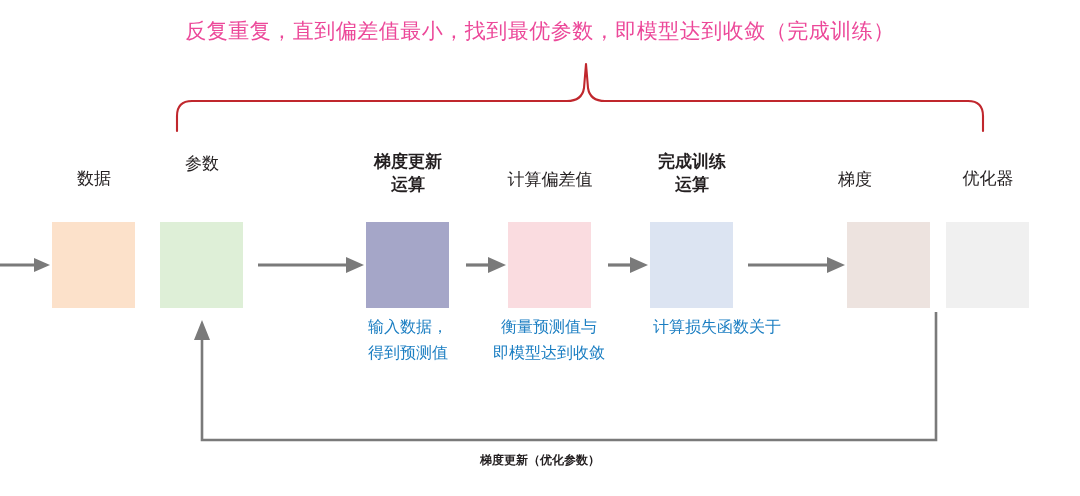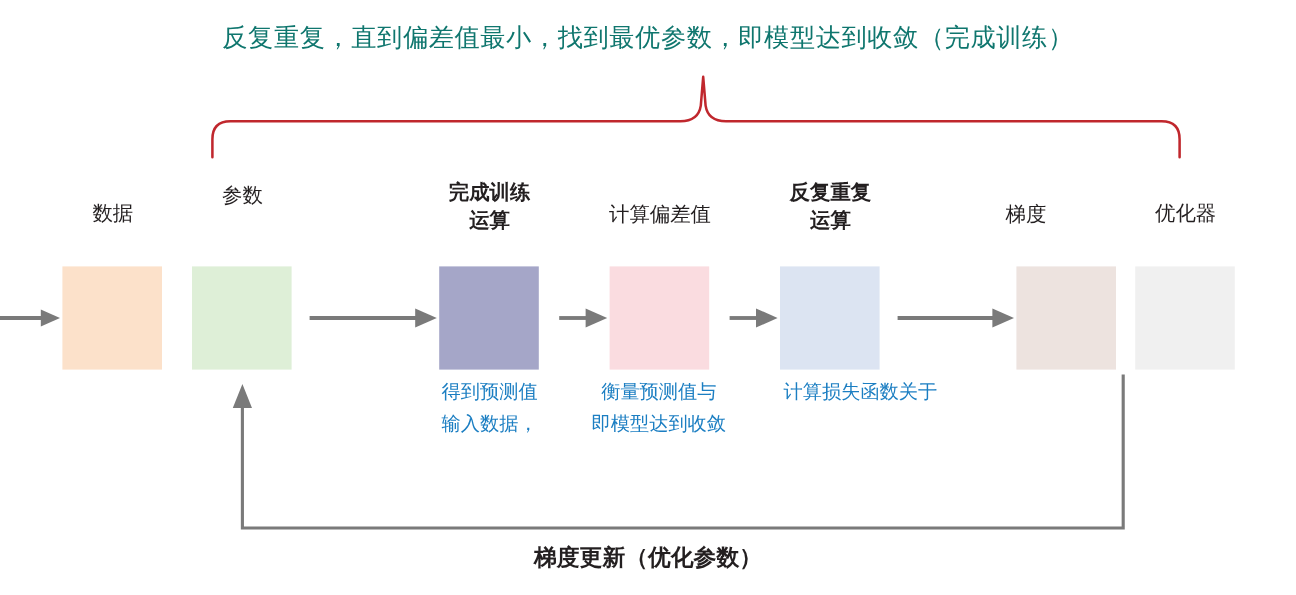--- a/index.html
+++ b/index.html
@@ -18,21 +18,21 @@
     overflow: hidden;
   }
   .abs { position: absolute; }
 
   
   #convergence-title {
     left: 0;
     top: 16px;
     width: 1080px;
     text-align: center;
-    color: #0f766e;
+    color: #ec4899;
     font-size: 21px;
     font-weight: 500;
     letter-spacing: 0.5px;
     line-height: 30px;
     white-space: nowrap;
   }
 
   
   #overlay {
     left: 0;
@@ -66,21 +66,21 @@
     white-space: nowrap;
   }
 
   
   #gradient-update-label {
     left: 0;
     top: 452px;
     width: 1080px;
     text-align: center;
     color: #231f20;
-    font-size: 19px;
+    font-size: 12px;
     font-weight: bold;
     white-space: nowrap;
   }
 </style>
 </head>
 <body>
 
 <div id="canvas">
 
   <div class="abs" id="convergence-title">反复重复，直到偏差值最小，找到最优参数，即模型达到收敛（完成训练）</div>
@@ -129,40 +129,40 @@
     <div>数据</div>
   </div>
   <div class="abs stage-box" style="left:52px; width:83px; background:#FCE1CA;"></div>
 
   <div class="abs stage-label" style="left:144px; top:152px; width:116px;">
     <div>参数</div>
   </div>
   <div class="abs stage-box" style="left:160px; width:83px; background:#DEEFD7;"></div>
 
   <div class="abs stage-label bold" style="left:345px; top:150px; width:126px;">
-    <div>完成训练</div>
+    <div>梯度更新</div>
     <div>运算</div>
   </div>
   <div class="abs stage-box" style="left:366px; width:83px; background:#A5A6C8;"></div>
   <div class="abs stage-caption" style="left:333px; width:150px;">
+    <div>输入数据，</div>
     <div>得到预测值</div>
-    <div>输入数据，</div>
   </div>
 
   <div class="abs stage-label" style="left:482px; top:168px; width:136px;">
     <div>计算偏差值</div>
   </div>
   <div class="abs stage-box" style="left:508px; width:83px; background:#FADCE0;"></div>
   <div class="abs stage-caption" style="left:474px; width:150px;">
     <div>衡量预测值与</div>
     <div>即模型达到收敛</div>
   </div>
 
   <div class="abs stage-label bold" style="left:629px; top:150px; width:126px;">
-    <div>反复重复</div>
+    <div>完成训练</div>
     <div>运算</div>
   </div>
   <div class="abs stage-box" style="left:650px; width:83px; background:#DCE4F2;"></div>
   <div class="abs stage-caption" style="left:622px; width:190px;">
     <div>计算损失函数关于</div>
   </div>
 
   <div class="abs stage-label" style="left:797px; top:168px; width:116px;">
     <div>梯度</div>
   </div>

